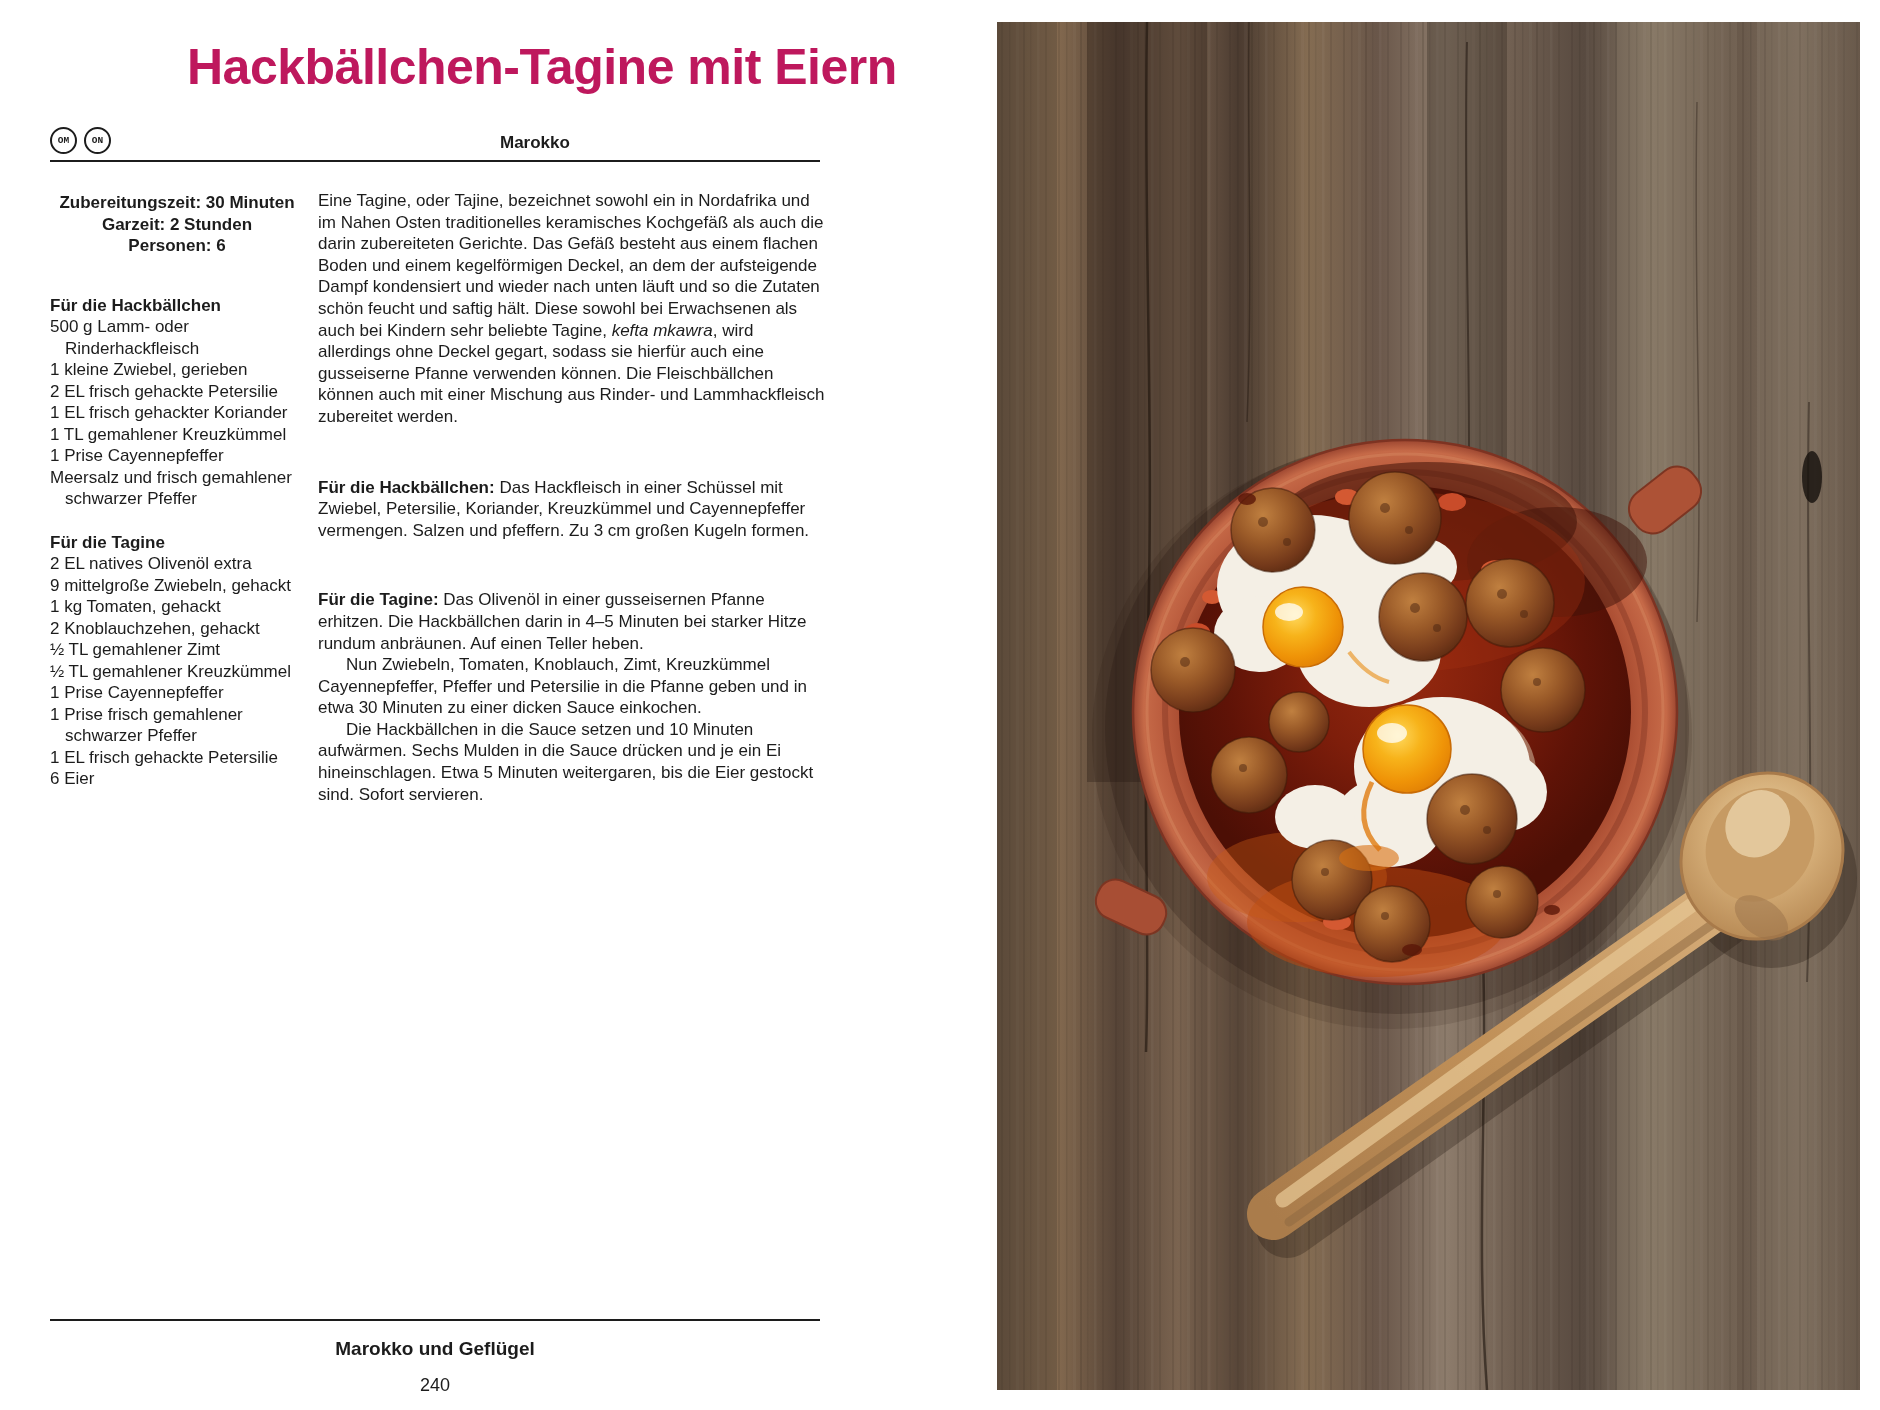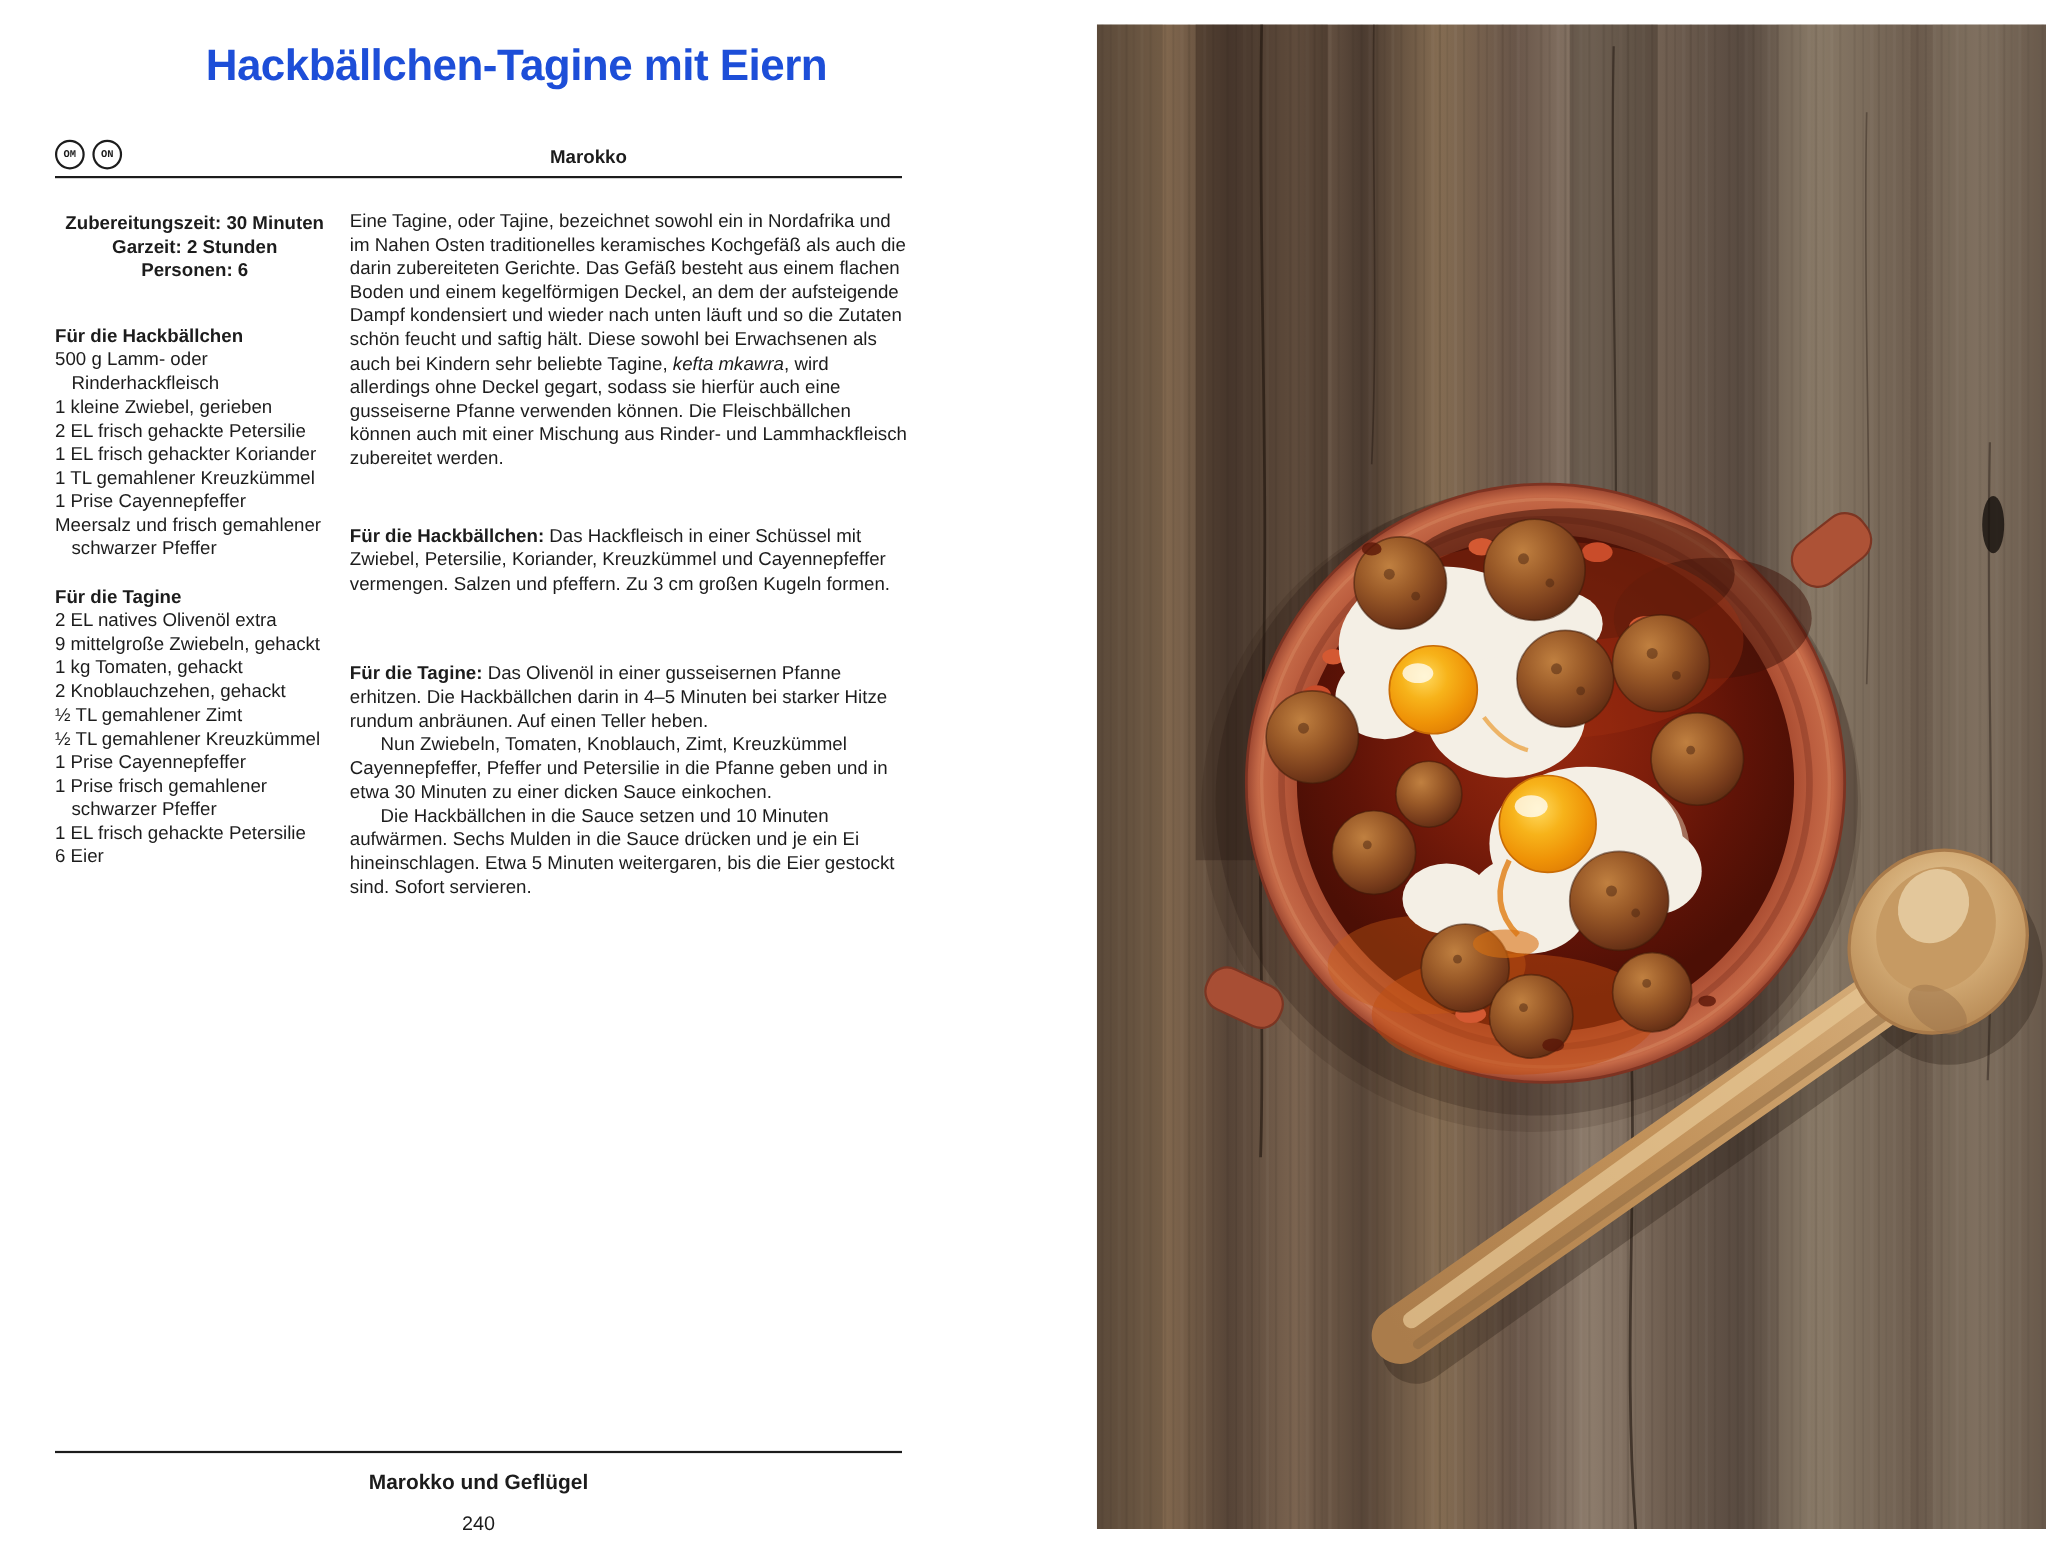--- a/index.html
+++ b/index.html
@@ -1,20 +1,20 @@
 <!DOCTYPE html>
 <html lang="de"><head>
 <meta charset="utf-8">
 <style>
   html,body{margin:0;padding:0;background:#ffffff;}
   .sheet{position:relative;width:1880px;height:1410px;background:#ffffff;overflow:hidden;
          font-family:"Liberation Sans", sans-serif;color:#1c1c1c;}
   
-  .page-title{position:absolute;left:187px;top:38px;margin:0;font-size:40px;font-weight:700;
-              letter-spacing:-0.5px;color:#1d4ed8;}
+  .page-title{position:absolute;left:187px;top:38px;margin:0;font-size:50px;font-weight:700;
+              letter-spacing:-0.5px;color:#be185d;}
   .badges{position:absolute;left:50px;top:127px;display:flex;gap:7px;font-family:Liberation Mono, monospace;}
   .badge{width:27px;height:27px;border:2.2px solid #1c1c1c;border-radius:50%;
          display:flex;align-items:center;justify-content:center;
          font-size:9.5px;font-weight:700;letter-spacing:0;box-sizing:border-box;}
   .region{position:absolute;left:500px;top:133px;width:320px;text-align:left;
           font-size:17px;font-weight:700;}
   .rule{position:absolute;left:50px;width:770px;height:2px;background:#1c1c1c;}
   .header-rule{top:160px;}
   .footer-rule{top:1319px;}
   
@@ -23,21 +23,21 @@
   .ingredients .meta div{font-weight:700;text-align:center;}
   .ing-heading{margin:38px 0 0 0;font-size:17px;font-weight:700;}
   .ing-heading.second{margin-top:22px;}
   ul.ing{list-style:none;margin:0;padding:0;}
   ul.ing li{padding-left:15px;text-indent:-15px;}
   
   .method{position:absolute;left:318px;top:190px;width:510px;
           font-size:17px;line-height:21.6px;}
   .method p{margin:0;}
   .method .intro{margin-bottom:49px;}
-  .method .step1{margin-bottom:60px;}
+  .method .step1{margin-bottom:48px;}
   .method em{font-style:italic;}
   .method strong{font-weight:700;}
   .method .indent{text-indent:28px;}
   
   .footer-section{position:absolute;left:50px;top:1338px;width:770px;text-align:center;
                   font-size:19px;font-weight:700;}
   .footer-page{position:absolute;left:50px;top:1375px;width:770px;text-align:center;
                font-size:18px;font-weight:400;}
   
   .photo{position:absolute;left:997px;top:22px;width:863px;height:1368px;margin:0;overflow:hidden;}

